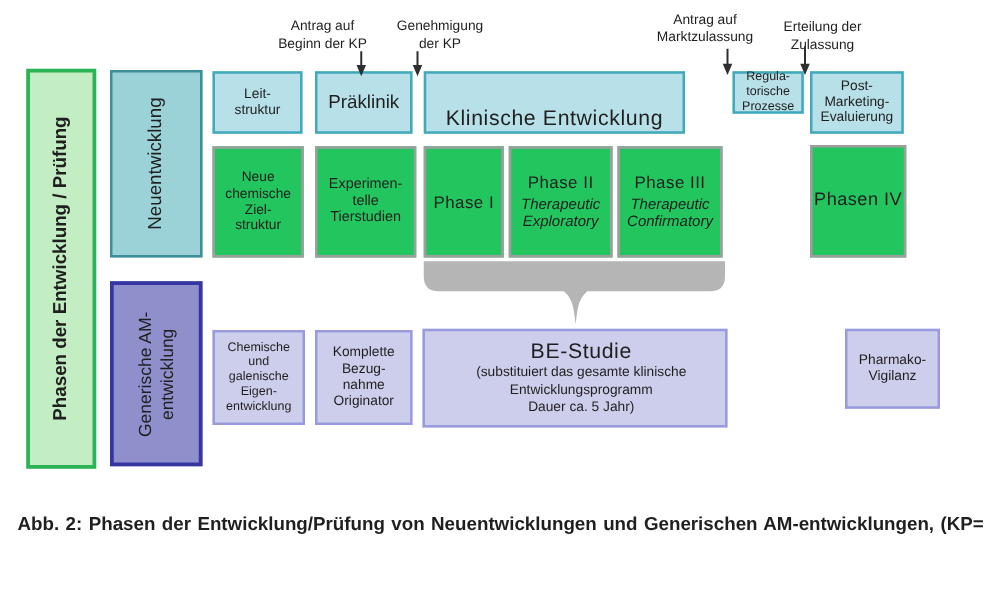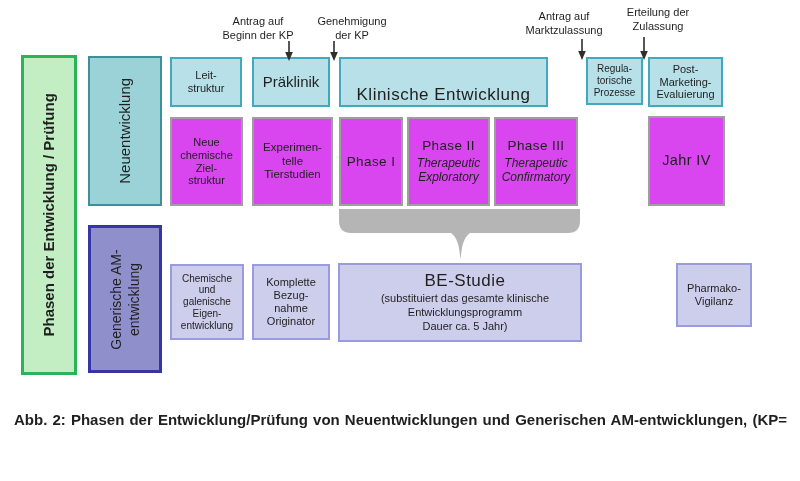--- a/index.html
+++ b/index.html
@@ -8,21 +8,21 @@
   .box{position:absolute;display:flex;align-items:center;justify-content:center;
        text-align:center;box-sizing:border-box;line-height:1.18;}
   .col{flex-direction:column;}
   .ml{white-space:pre-line;}
   .nw{white-space:pre;}
   
   .greenbar{background:#c3edc3;border:3px solid #2db357;}
   .tealhdr{background:#9ad2d8;border:2px solid #3d8f99;}
   .purphdr{background:#8f8fcc;border:3px solid #3636a3;}
   .teal1{background:#b7e0e8;border:2px solid #42a9bc;}
-  .teal2{background:#d946ef;border:2px solid #9e9e9e;}
+  .teal2{background:#22c55e;border:2px solid #9e9e9e;}
   .purp{background:#cdcdec;border:2px solid #9a9ade;}
   
   .vspan{flex:none;transform:rotate(-90deg);text-align:center;}
   .greenbar .vspan{font-weight:bold;font-size:15px;}
   .tealhdr .vspan{font-size:15px;}
   .purphdr .vspan{font-size:14px;line-height:1.25;}
   
   .ann{position:absolute;transform:translateX(-50%);text-align:center;
        font-size:11px;line-height:1.28;white-space:pre-line;}
   
@@ -41,21 +41,21 @@
 <body>
 
 <div id="stage">
 
   <div class="ann" style="left:258px;top:14px;">Antrag auf
 Beginn der KP</div>
   <div class="ann" style="left:352px;top:14px;">Genehmigung
 der KP</div>
   <div class="ann" style="left:564px;top:9px;">Antrag auf
 Marktzulassung</div>
-  <div class="ann" style="left:658px;top:5px;">Erteilung der
+  <div class="ann" style="left:658px;top:15px;">Erteilung der
 Zulassung</div>
 
   <div class="box greenbar" style="left:21px;top:55px;width:56px;height:320px;">
     <span class="vspan nw">Phasen der Entwicklung / Prüfung</span>
   </div>
 
   <div class="box tealhdr" style="left:88px;top:56px;width:74px;height:150px;">
     <span class="vspan nw">Neuentwicklung</span>
   </div>
   <div class="box purphdr" style="left:88px;top:225px;width:74px;height:148px;">
@@ -66,21 +66,21 @@
   <div class="box teal1" style="left:170px;top:57px;width:72px;height:50px;font-size:11px;">
     <span class="ml">Leit-
 struktur</span>
   </div>
   <div class="box teal1" style="left:252px;top:57px;width:78px;height:50px;font-size:15px;">
     <span>Präklinik</span>
   </div>
   <div class="box teal1" style="left:339px;top:57px;width:209px;height:50px;font-size:17px;letter-spacing:.5px;align-items:flex-end;">
     <span>Klinische Entwicklung</span>
   </div>
-  <div class="box teal1" style="left:586px;top:57px;width:57px;height:48px;font-size:10px;">
+  <div class="box teal1" style="left:586px;top:57px;width:57px;height:34px;font-size:10px;">
     <span class="ml">Regula-
 torische
 Prozesse</span>
   </div>
   <div class="box teal1" style="left:648px;top:57px;width:75px;height:50px;font-size:11px;">
     <span class="ml">Post-
 Marketing-
 Evaluierung</span>
   </div>
 
@@ -102,21 +102,21 @@
     <div class="ph-title">Phase II</div>
     <div class="ph-sub ml">Therapeutic
 Exploratory</div>
   </div>
   <div class="box teal2 col" style="left:494px;top:117px;width:84px;height:89px;">
     <div class="ph-title">Phase III</div>
     <div class="ph-sub ml">Therapeutic
 Confirmatory</div>
   </div>
   <div class="box teal2" style="left:648px;top:116px;width:77px;height:90px;font-size:14.5px;letter-spacing:.4px;">
-    <span>Jahr IV</span>
+    <span>Phasen IV</span>
   </div>
 
   <div class="box purp" style="left:170px;top:264px;width:74px;height:76px;font-size:10px;">
     <span class="ml">Chemische
 und
 galenische
 Eigen-
 entwicklung</span>
   </div>
   <div class="box purp" style="left:252px;top:264px;width:78px;height:76px;font-size:11px;align-items:center;">

